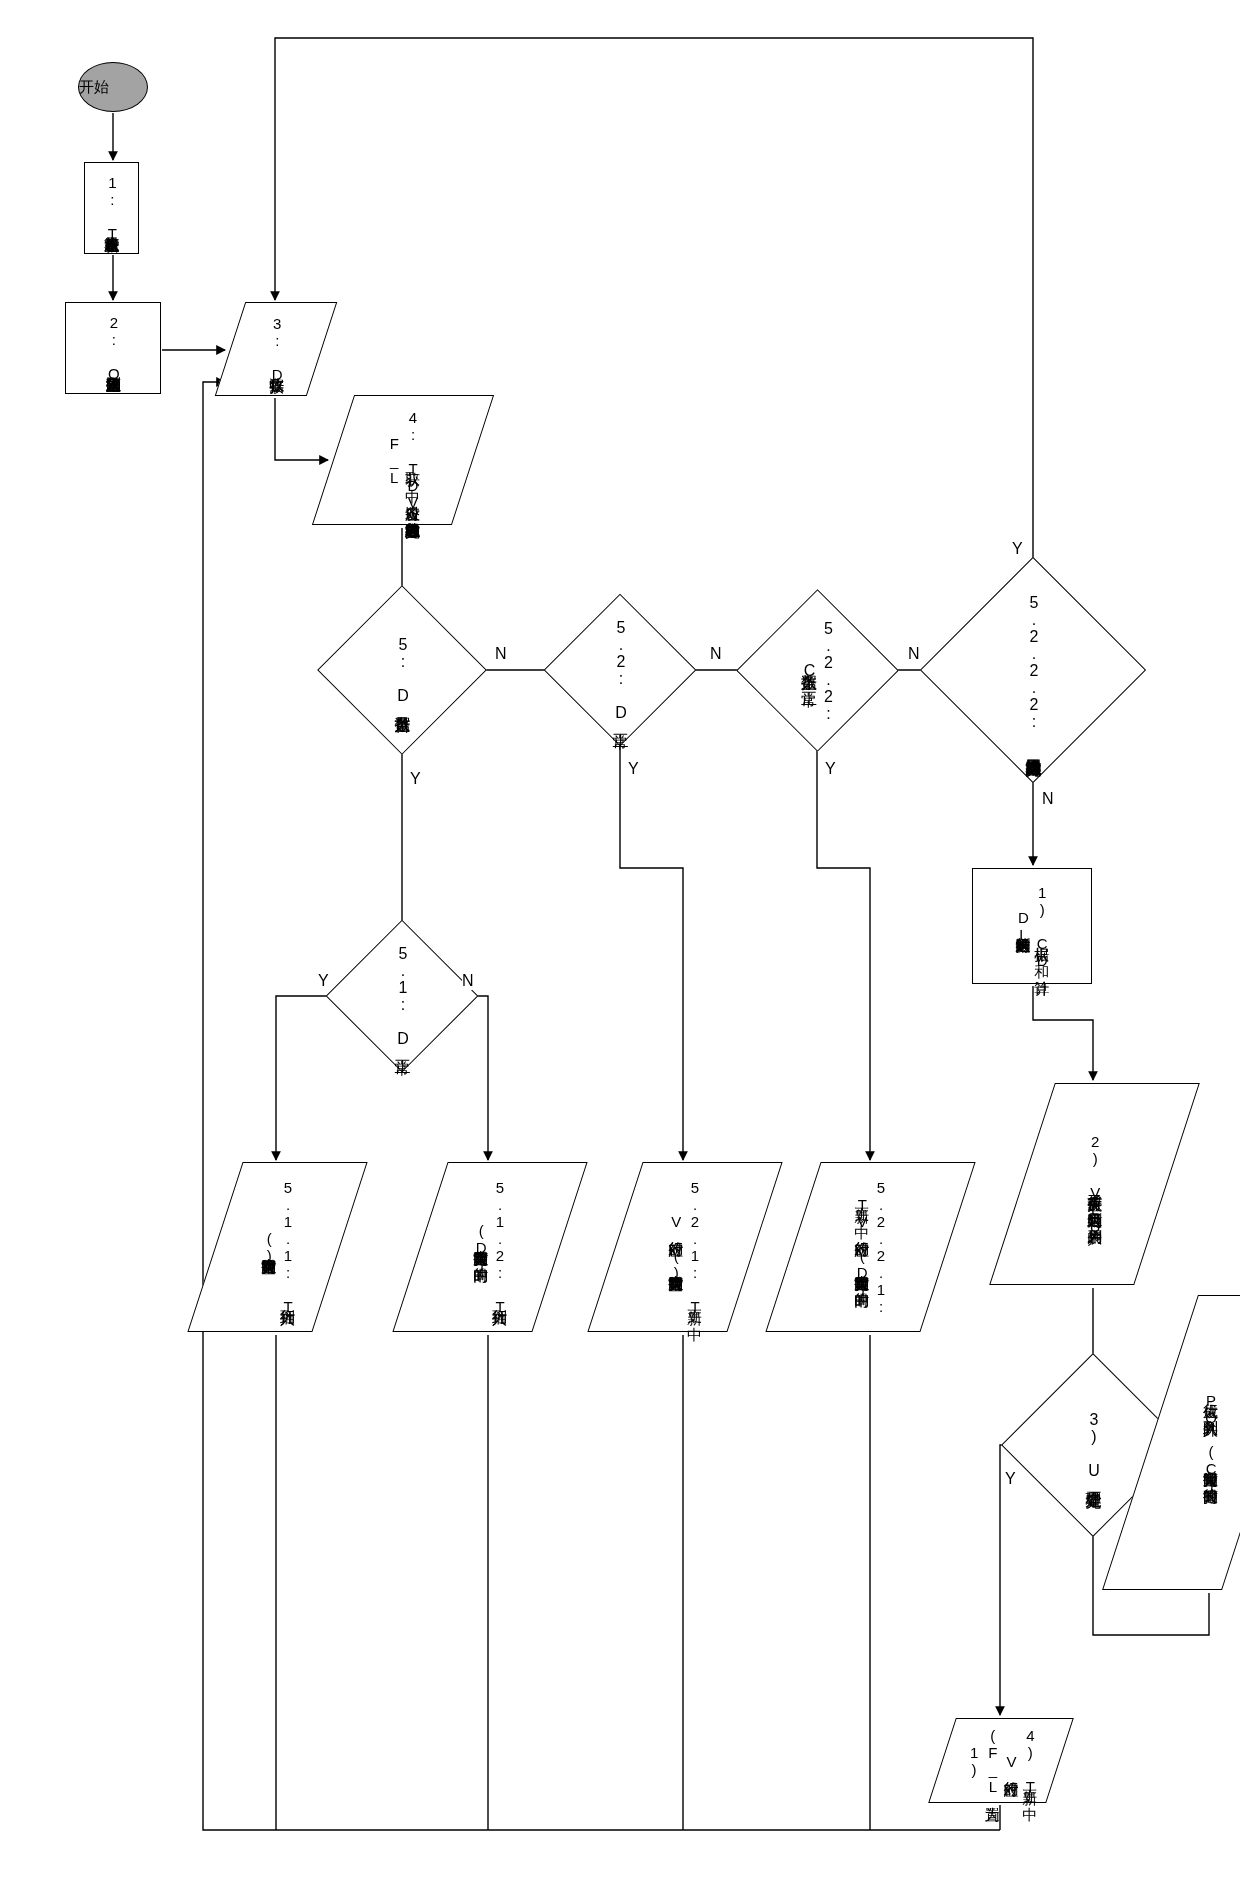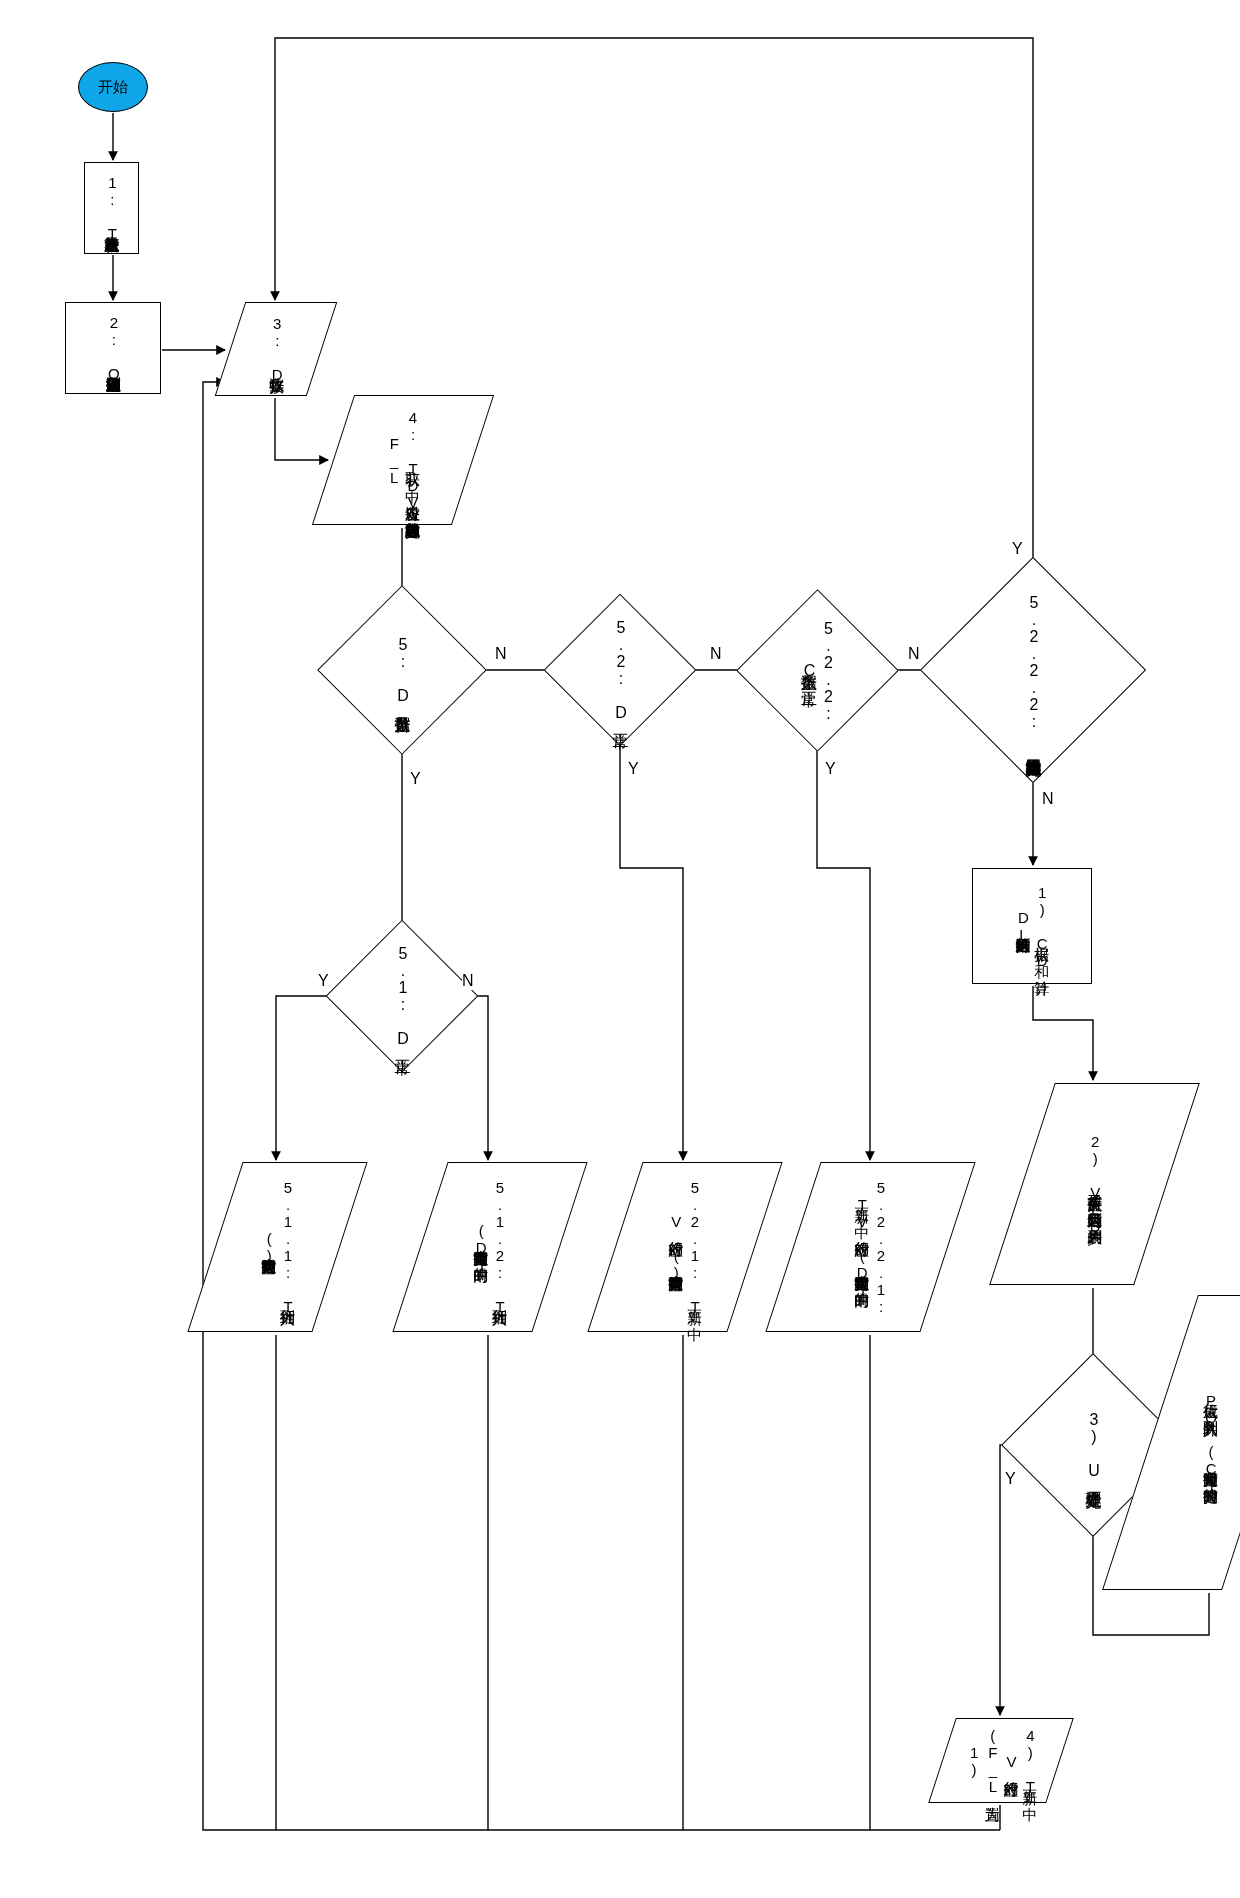--- a/index.html
+++ b/index.html
@@ -16,22 +16,22 @@
     position: absolute;
     font-size: 15px;
     line-height: 1.25;
   }
   .terminator {
     border: 1.5px solid #000;
     border-radius: 50%;
     text-align: center;
     display: flex;
     align-items: center;
-    justify-content: center;
-    background: #0ea5e9;
+    justify-content: flex-start;
+    background: #a3a3a3;
   }
   .process {
     border: 1.5px solid #000;
     text-align: center;
     display: flex;
     align-items: center;
     justify-content: center;
     padding: 8px 10px;
     background: #fff;
   }

